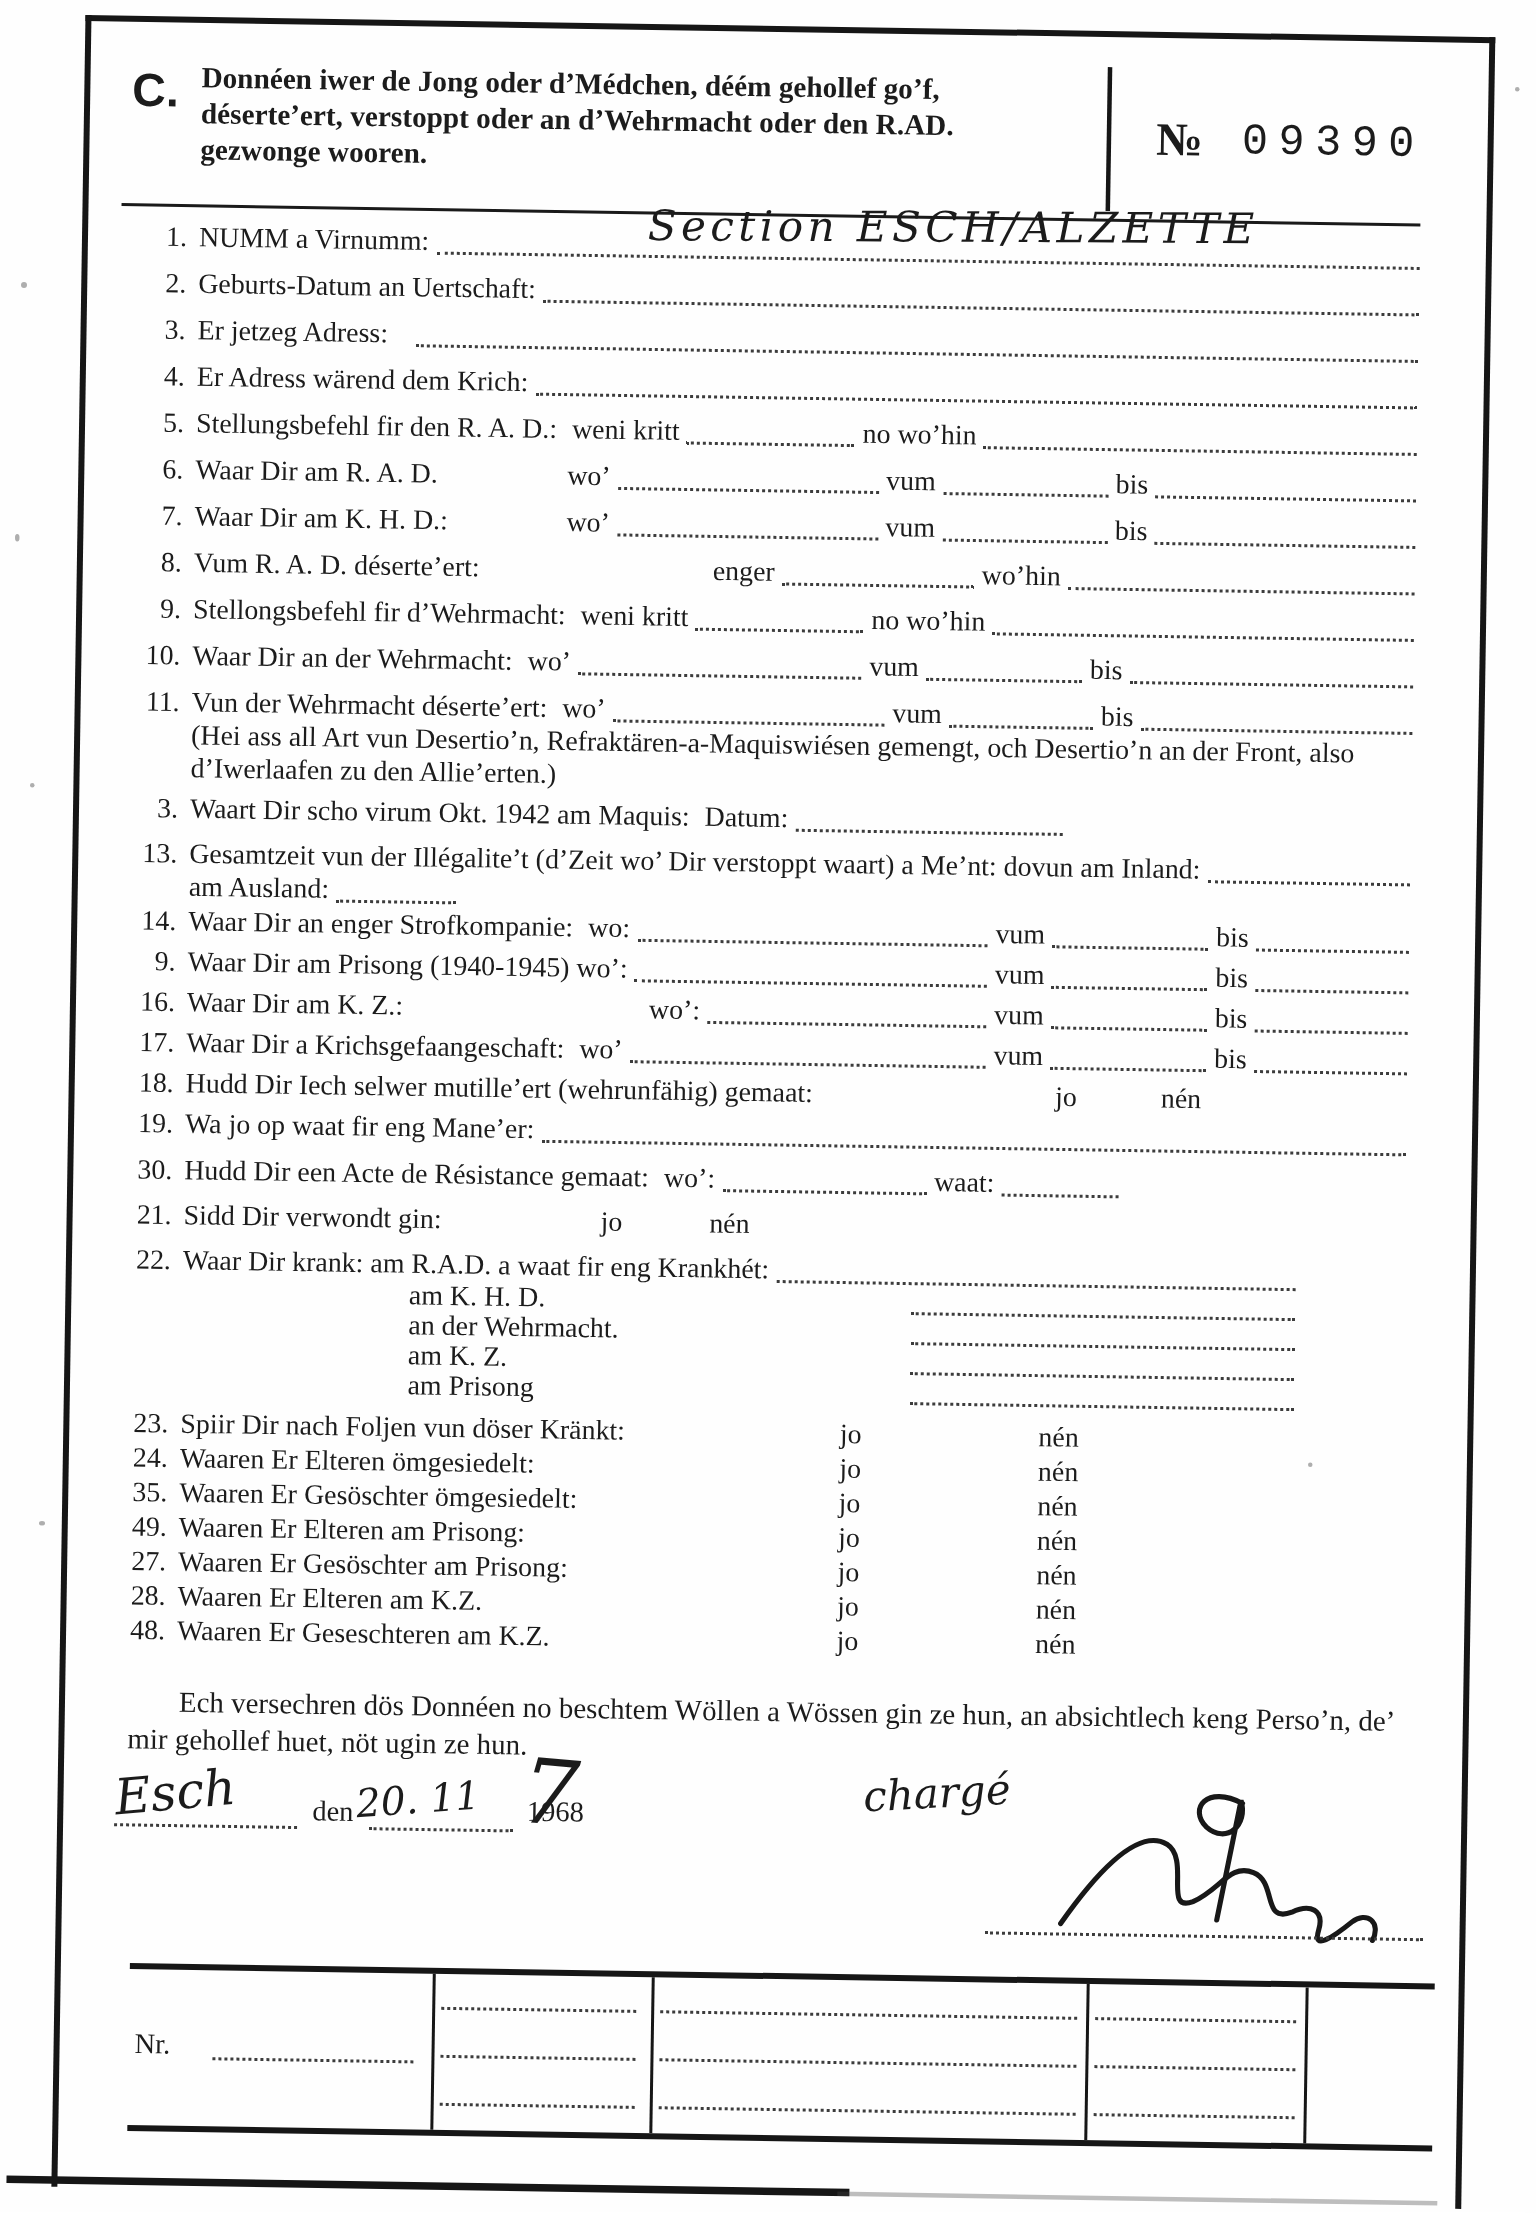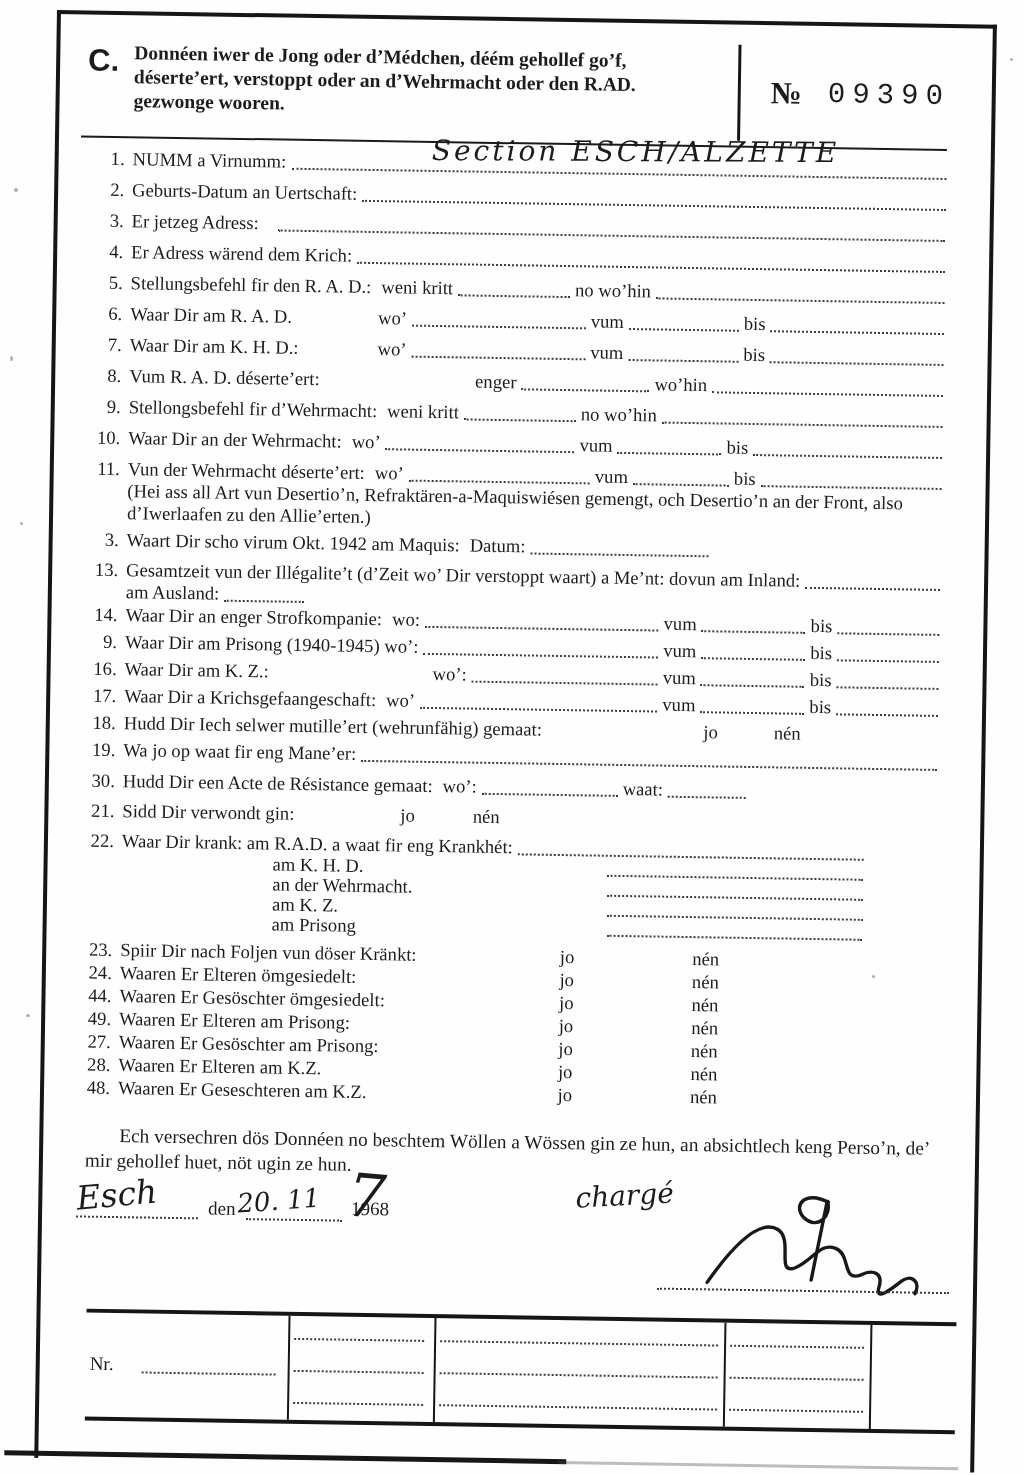--- a/index.html
+++ b/index.html
@@ -306,21 +306,21 @@
           <div class="row g23">
             <span class="num">24.</span>
             <span class="lbl fw">Waaren Er Elteren ömgesiedelt:</span>
             <span class="gap" style="flex: 1 1 30px;"></span>
             <span class="lbl">jo</span>
             <span class="gap" style="flex: 0 0 108px;"></span>
             <span class="lbl">nén</span>
             <span class="gap" style="flex: 0 0 210px;"></span>
           </div>
           <div class="row g23">
-            <span class="num">44.</span>
+            <span class="num">35.</span>
             <span class="lbl fw">Waaren Er Gesöschter ömgesiedelt:</span>
             <span class="gap" style="flex: 1 1 30px;"></span>
             <span class="lbl">jo</span>
             <span class="gap" style="flex: 0 0 108px;"></span>
             <span class="lbl">nén</span>
             <span class="gap" style="flex: 0 0 210px;"></span>
           </div>
           <div class="row g23">
             <span class="num">49.</span>
             <span class="lbl fw">Waaren Er Elteren am Prisong:</span>

